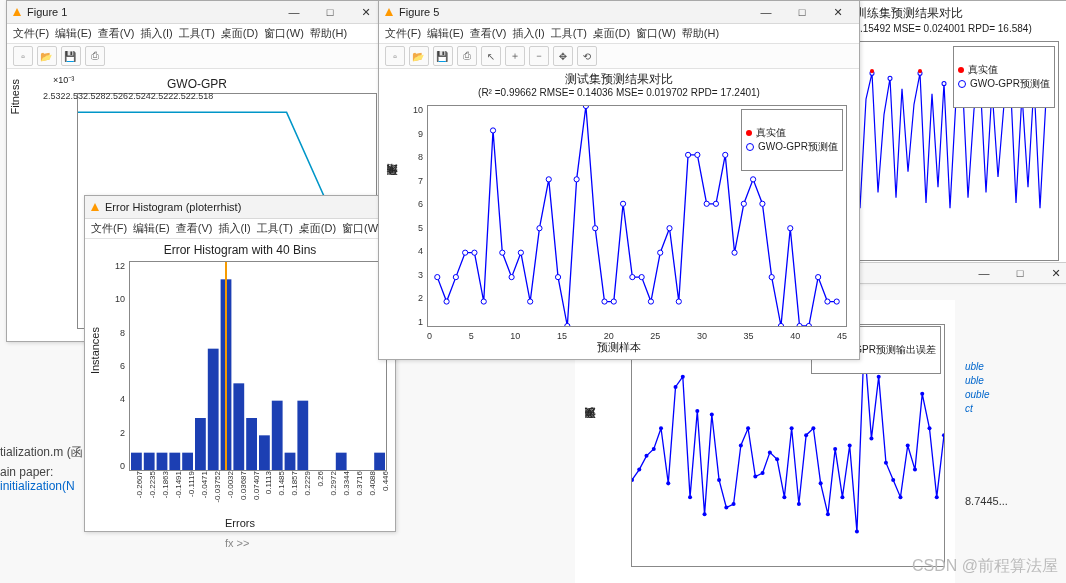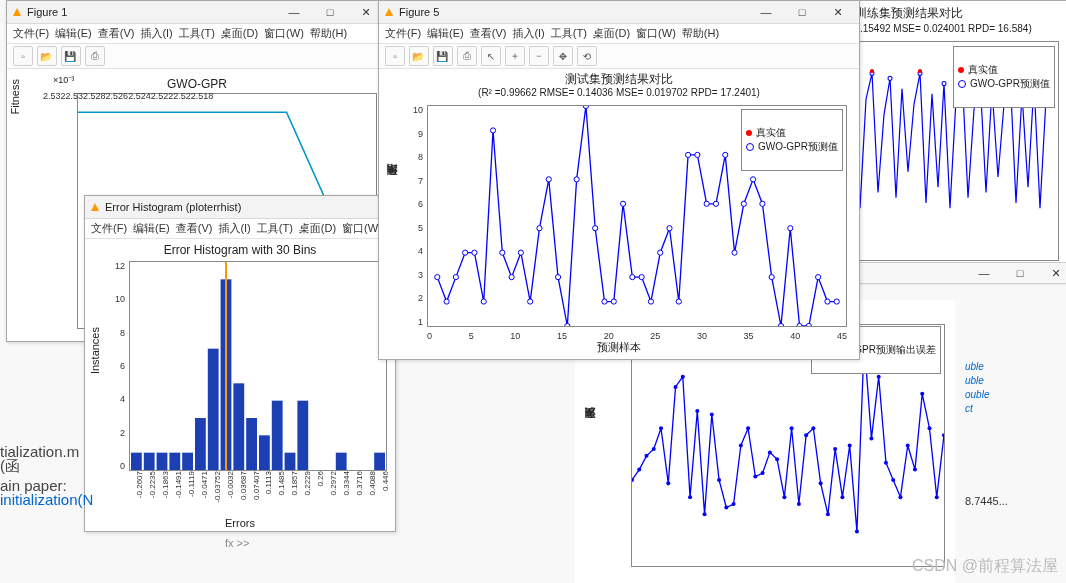--- a/index.html
+++ b/index.html
@@ -20,21 +20,21 @@
 .axes .xlabel{position:absolute;left:50%;bottom:2px;transform:translateX(-50%);font-size:11px}
 .axes .title{position:absolute;left:50%;top:4px;transform:translateX(-50%);font-size:12px;font-weight:normal;white-space:nowrap}
 .legend{position:absolute;border:1px solid #888;background:#fff;padding:16px 4px;font-size:10px}
 .legend .row{display:flex;align-items:center;gap:4px;white-space:nowrap}
 .legend .dot{width:6px;height:6px;border-radius:50%;display:inline-block}
 .legend .dot.red{background:#f00}
 .legend .dot.blue{border:1px solid #00f;background:#fff;border-radius:50%}
 .ticks{position:absolute;font-size:9px;color:#333}
 .plotbox{position:absolute;border:1px solid #888;box-sizing:border-box;overflow:hidden}
 .watermark{position:absolute;right:8px;bottom:6px;color:#bbb;font-size:16px}
-.side{position:absolute;left:0;top:445px;width:90px;font-size:15px;color:#444;line-height:14px}
+.side{position:absolute;left:0;top:445px;width:90px;font-size:12px;color:#444;line-height:14px}
 .side .bl{color:#0066cc}
 .fx{position:absolute;left:225px;top:537px;font-size:11px;color:#888}
 </style>
 </head>
 <body>
 
 <div class="stage">
 
   <div class="win" style="left:720px;top:0;width:346px;height:60px">
     <div class="titlebar">
@@ -267,21 +267,21 @@
     <div class="menubar">
       <span>文件(F)</span>
       <span>编辑(E)</span>
       <span>查看(V)</span>
       <span>插入(I)</span>
       <span>工具(T)</span>
       <span>桌面(D)</span>
       <span>窗口(W)</span>
     </div>
     <div class="axes" style="position:relative;height:292px">
-      <div class="title" style="top:4px">Error Histogram with 30 Bins</div>
+      <div class="title" style="top:4px">Error Histogram with 40 Bins</div>
       <div class="ylabel" style="left:4px;top:30%">Instances</div>
       <div class="xlabel">Errors</div>
       <div class="plotbox" style="left:44px;top:22px;right:8px;bottom:60px">
         <svg id="hist-svg" viewBox="0 0 256 206" preserveAspectRatio="none" style="width:100%;height:100%">
             <rect x="1" y="188.83333333333334" width="10.8" height="17.166666666666664" fill="#1c3fb3"></rect>
             <rect x="13.8" y="188.83333333333334" width="10.8" height="17.166666666666664" fill="#1c3fb3"></rect>
             <rect x="26.6" y="188.83333333333334" width="10.8" height="17.166666666666664" fill="#1c3fb3"></rect>
             <rect x="39.400000000000006" y="188.83333333333334" width="10.8" height="17.166666666666664" fill="#1c3fb3"></rect>
             <rect x="52.2" y="188.83333333333334" width="10.8" height="17.166666666666664" fill="#1c3fb3"></rect>
             <rect x="65" y="154.5" width="10.8" height="51.5" fill="#1c3fb3"></rect>

